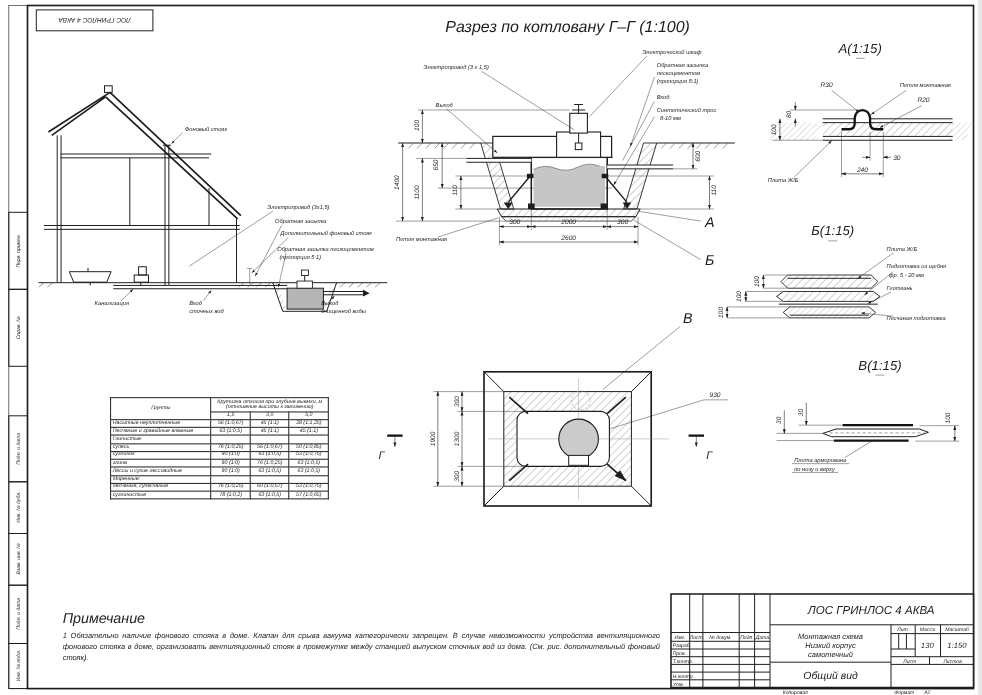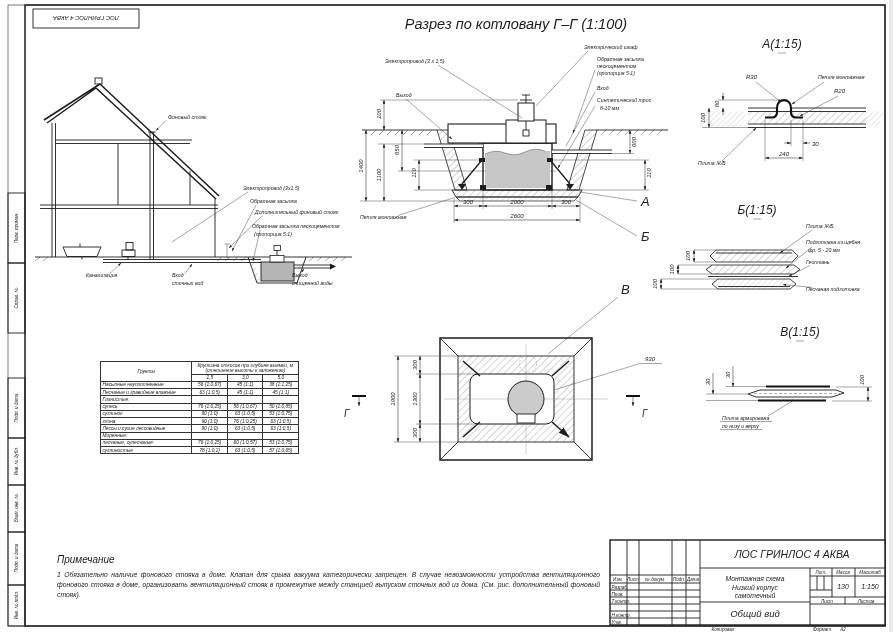--- a/index.html
+++ b/index.html
@@ -17,21 +17,21 @@
   .t6{font-size:6px;}
   .mid{text-anchor:middle;}
   .big{font-size:13px;}
   .soils{position:absolute;left:100px;top:361px;width:200px;}
   .soils table{border-collapse:collapse;width:199px;font-style:italic;color:#222;}
   .soils th,.soils td{border:0.6px solid #333;padding:0.5px 1.5px;font-weight:normal;
       font-size:4.8px;line-height:1.1;}
   .soils td.v{text-align:center;width:34px;}
   .soils th{text-align:center;}
   .note{position:absolute;left:57px;top:554px;width:543px;color:#222;font-style:italic;}
-  .note-h{font-size:10px;margin-bottom:5px;}
+  .note-h{font-size:13px;margin-bottom:5px;}
   .note-t{font-size:6.8px;line-height:1.5;text-align:justify;}
 </style>
 </head>
 <body>
 
 <div id="sheet">
 <svg width="893" height="632" viewBox="0 0 893 632">
   <defs>
     <marker id="ar" viewBox="0 0 10 10" refX="9.3" refY="5" markerWidth="7.5" markerHeight="7.5" orient="auto-start-reverse">
       <path d="M0,1.8 L10,5 L0,8.2 Z" fill="#1d1d1d"></path>

